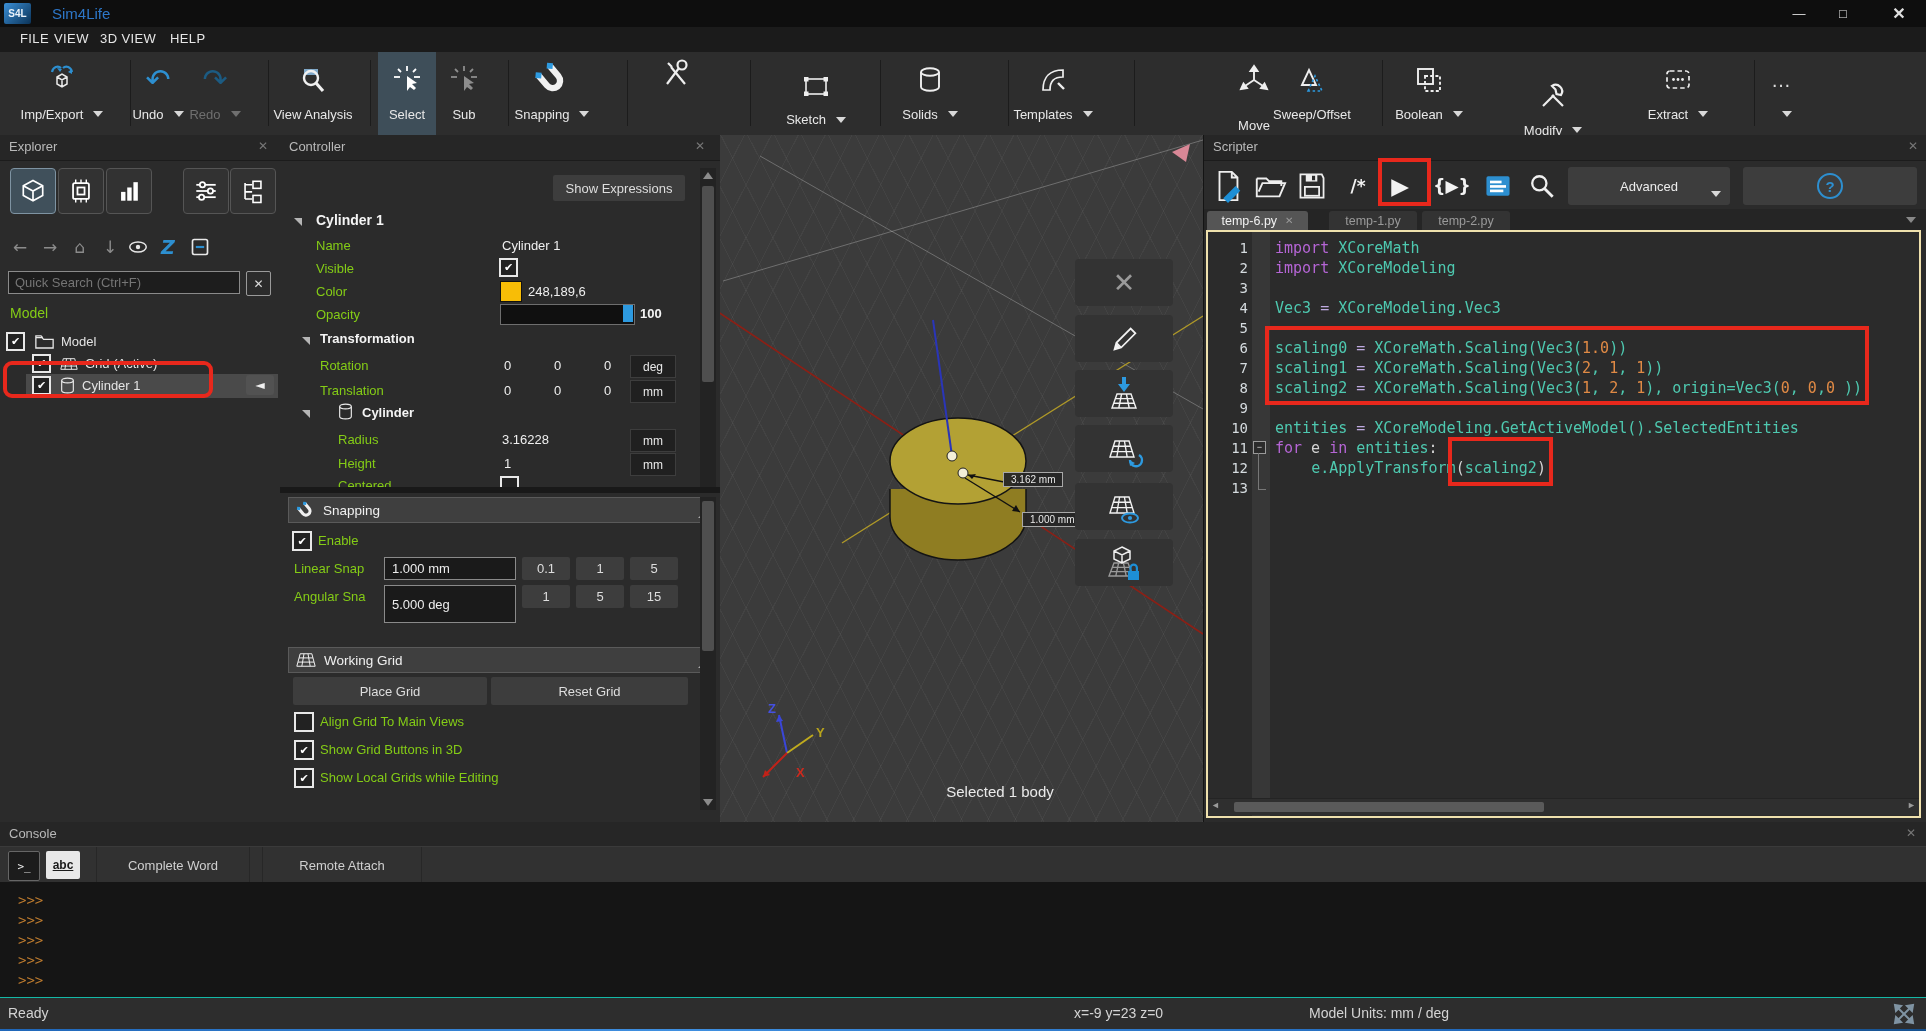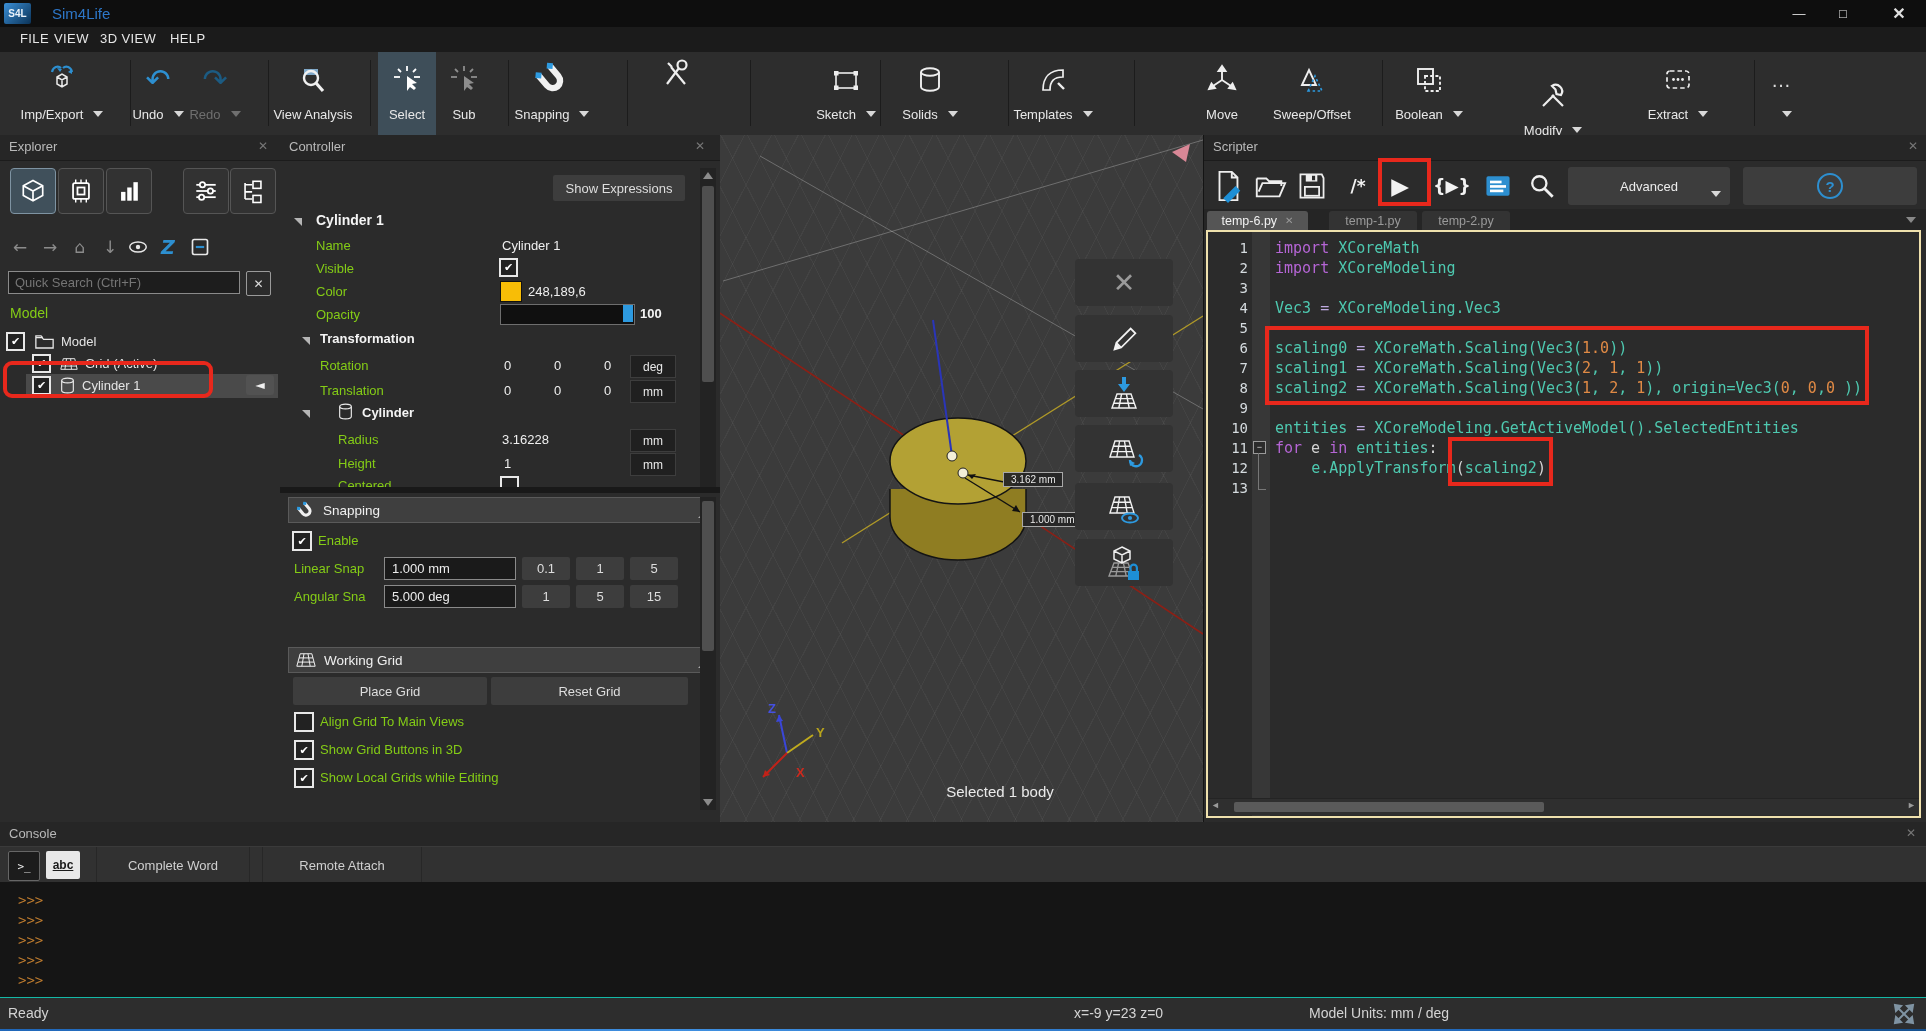--- a/index.html
+++ b/index.html
@@ -228,21 +228,21 @@
             <circle cx="24" cy="9" r="4.5"></circle>
             <path d="M27 28 L13 11 M10 7 l4 4"></path>
           </svg>
         </div>
         <div class="tb-label">
           <span>Tools</span>
           <span class="caret"></span>
         </div>
       </div>
       <div class="tb-sep" style="left: 750px;"></div>
-      <div class="tb-item" style="left: 790px; width: 112px;">
+      <div class="tb-item" style="left: 760px; width: 112px; justify-content: center;">
         <div class="tb-icon">
           <svg width="36" height="36" viewBox="0 0 36 36">
             <rect x="8" y="11" width="20" height="15" stroke="#eee" fill="none" stroke-width="1.6"></rect>
             <rect x="6" y="9" width="4.5" height="4.5" fill="#eee"></rect>
             <rect x="25.5" y="9" width="4.5" height="4.5" fill="#eee"></rect>
             <rect x="6" y="23.5" width="4.5" height="4.5" fill="#eee"></rect>
             <rect x="25.5" y="23.5" width="4.5" height="4.5" fill="#eee"></rect>
           </svg>
         </div>
         <div class="tb-label">
@@ -270,21 +270,21 @@
             <path d="M8 28 C8 15,15 8,28 8 L28 15 C19 15,15 19,15 28 Z"></path>
             <line x1="23" y1="21" x2="29" y2="27" stroke-width="2.4"></line>
           </svg>
         </div>
         <div class="tb-label">
           <span>Templates</span>
           <span class="caret"></span>
         </div>
       </div>
       <div class="tb-sep" style="left: 1134px;"></div>
-      <div class="tb-item" style="left: 1172px; width: 100px;">
+      <div class="tb-item" style="left: 1204px; width: 100px; gap: 11px;">
         <div class="tb-icon">
           <svg width="36" height="36" viewBox="0 0 36 36" stroke="#eee" fill="#eee" stroke-width="1.9">
             <line x1="18" y1="18" x2="18" y2="8"></line>
             <path d="M18 4 l-3.5 5 h7 z"></path>
             <line x1="18" y1="18" x2="9" y2="24"></line>
             <path d="M5 27 l6 -1 l-3.5 -4.5 z"></path>
             <line x1="18" y1="18" x2="27" y2="24"></line>
             <path d="M31 27 l-6 -1 l3.5 -4.5 z"></path>
           </svg>
         </div>
@@ -537,21 +537,21 @@
       <span class="cornertri"></span>
     </div>
     <div class="cb checked abs" style="left:12px;top:396px;width:16px;height:16px"></div>
     <div class="plabel" style="left:38px;top:398px">Enable</div>
     <div class="plabel" style="left:14px;top:426px">Linear Snap</div>
     <div class="input abs" style="left:104px;top:422px;width:132px;height:23px">1.000 mm</div>
     <div class="btn abs" style="left:242px;top:422px;width:48px;height:23px">0.1</div>
     <div class="btn abs" style="left:296px;top:422px;width:48px;height:23px">1</div>
     <div class="btn abs" style="left:350px;top:422px;width:48px;height:23px">5</div>
     <div class="plabel" style="left:14px;top:454px">Angular Sna</div>
-    <div class="input abs" style="left:104px;top:450px;width:132px;height:23px">5.000 deg</div>
+    <div class="input abs" style="left:104px;top:450px;width:132px;height:38px">5.000 deg</div>
     <div class="btn abs" style="left:242px;top:450px;width:48px;height:23px">1</div>
     <div class="btn abs" style="left:296px;top:450px;width:48px;height:23px">5</div>
     <div class="btn abs" style="left:350px;top:450px;width:48px;height:23px">15</div>
 
     <div class="sectionhead" style="top:512px">
       <span style="margin-left:7px">
           <svg width="20" height="16" viewBox="0 0 24 19">
             <path d="M5 2 L19 2 L23 17 L1 17 Z M9.6 2 L7 17 M14.4 2 L17 17 M3.7 7 L20.3 7 M2.4 12 L21.6 12" stroke="#f0f0f0" fill="none" stroke-width="1.2"></path>
           </svg>
         </span>

